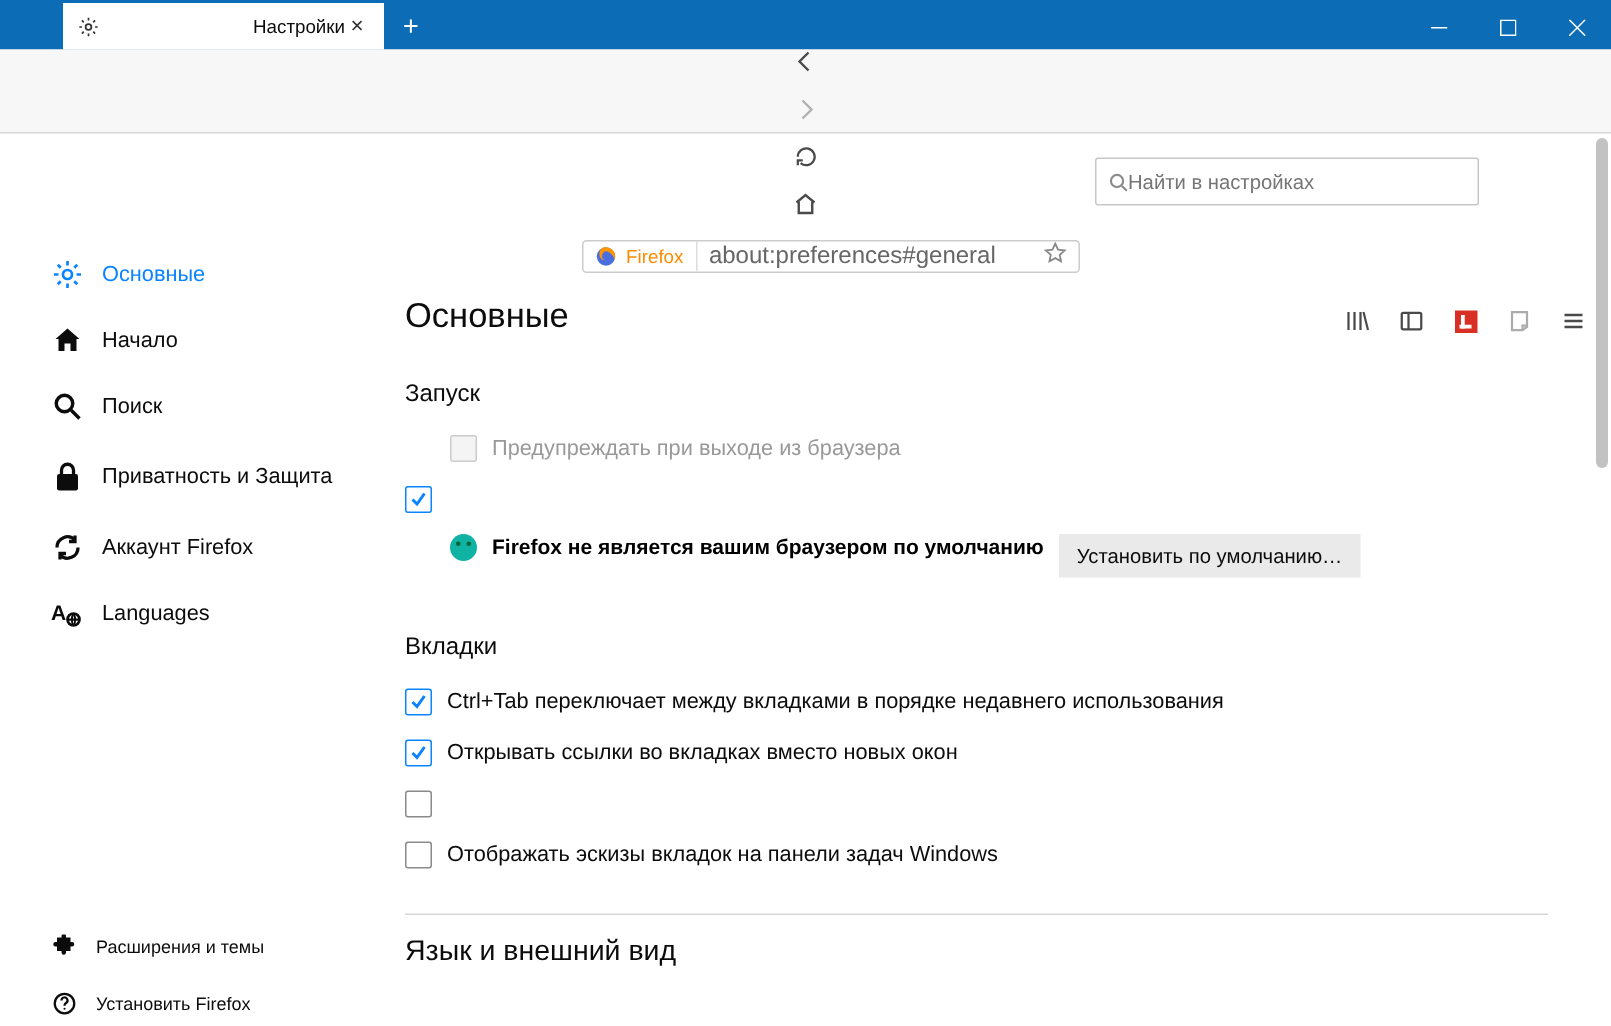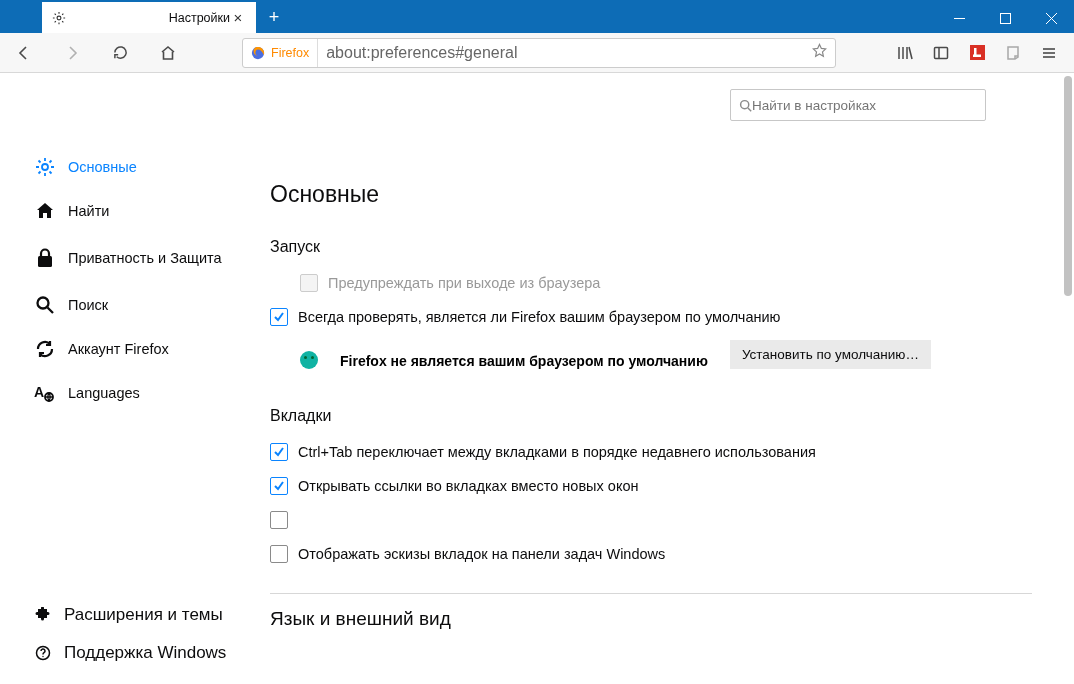--- a/index.html
+++ b/index.html
@@ -10,21 +10,21 @@
 .tab { margin-left: 42px; height: 31px; background: #fff; display: flex; align-items: center; padding: 0 10px; min-width: 214px; position: relative; }
 .tab .gear { width: 14px; height: 14px; margin-right: 8px; }
 .tab-title { font-size: 12.5px; color: #0c0c0d; flex: 1; text-align: right; }
 .tab-close { width: 16px; height: 16px; display: flex; align-items: center; justify-content: center; color: #333; cursor: pointer; font-size: 15px; line-height: 1; }
 .newtab { width: 28px; height: 28px; display: flex; align-items: center; justify-content: center; color: #fff; font-size: 18px; cursor: pointer; margin-left: 4px; margin-bottom: 2px;}
 .window-controls { margin-left: auto; display: flex; height: 30px; }
 .win-btn { width: 46px; display: flex; align-items: center; justify-content: center; cursor: pointer; }
 .win-btn svg { stroke: #fff; }
 
 
-.toolbar { height: 40px; background: #f7f7f7; border-bottom: 1px solid #d8d8d8; display: flex; align-items: center; padding: 0 8px; gap: 16px; }
+.toolbar { height: 56px; background: #f7f7f7; border-bottom: 1px solid #d8d8d8; display: flex; align-items: center; padding: 0 8px; gap: 16px; flex-direction: column; }
 .nav-btn { width: 32px; height: 32px; display: flex; align-items: center; justify-content: center; cursor: pointer; border-radius: 4px; color: #4a4a4a; }
 .nav-btn.disabled { opacity: 0.4; cursor: default; }
 .urlbar { flex: 1; max-width: 594px; height: 30px; background: #fff; border: 1px solid #ccc; border-radius: 3px; display: flex; align-items: center; margin: 0 8px 0 42px; }
 .urlbar .identity { display: flex; align-items: center; gap: 6px; padding: 0 8px; border-right: 1px solid #ddd; height: 100%; }
 .urlbar .identity-icon { width: 14px; height: 14px; }
 .urlbar .identity-label { font-size: 12.5px; color: #ff8a00; }
 .urlbar input { border: none; outline: none; flex: 1; padding: 0 8px; font-size: 16px; color: #666; background: transparent; }
 .urlbar .star { padding: 0 8px; color: #888; cursor: pointer; }
 .toolbar-right { margin-left: auto; display: flex; gap: 2px; }
 .tb-icon { width: 34px; height: 32px; display: flex; align-items: center; justify-content: center; cursor: pointer; color: #4a4a4a; }
@@ -34,40 +34,40 @@
 .scrollbar { position: absolute; right: 2px; top: 3px; width: 8px; height: 220px; background: #c2c2c2; border-radius: 4px; }
 
 
 .sidebar { width: 230px; padding: 72px 0 0 34px; display: flex; flex-direction: column; }
 .side-item { display: flex; align-items: center; gap: 12px; height: 44px; cursor: pointer; font-size: 14.5px; color: #0c0c0d; }
 .side-item.active { color: #0a84ff; }
 .side-item .icon { width: 22px; height: 22px; display: flex; align-items: center; justify-content: center; flex-shrink: 0;}
 .side-item.multi { height: 50px; }
 .side-item.multi .lbl { line-height: 1.25; }
 .side-bottom { margin-top: auto; padding-bottom: 12px; }
-.side-bottom .side-item { height: 38px; font-size: 17px; }
+.side-bottom .side-item { height: 38px; font-size: 12px; }
 .side-bottom .icon { width: 18px; height: 18px; }
 
 
 .main { flex: 1; padding: 20px 42px 0 40px; overflow: hidden; }
 .searchbox { float: right; width: 256px; height: 32px; border: 1px solid #c7c7c7; border-radius: 2px; display: flex; align-items: center; padding: 0 8px; gap: 0; margin-top: -4px; margin-right: 46px;}
 .searchbox input { border: none; outline: none; font-size: 13.5px; flex: 1; color: #737373; }
 .searchbox svg { color: #8b8b8b; }
 
 h1 { clear: both; font-size: 23px; font-weight: 400; color: #0c0c0d; padding-top: 60px; margin-bottom: 30px; }
 h2 { font-size: 16px; font-weight: 400; color: #0c0c0d; margin-bottom: 10px; margin-top: 20px; }
 .row { display: flex; align-items: center; min-height: 34px; font-size: 14.5px; color: #0c0c0d; }
 .row.indent { padding-left: 30px; }
 .row.disabled { color: #999; }
 .chk { width: 18px; height: 18px; border: 1px solid #8a8a8a; border-radius: 2px; margin-right: 10px; display: flex; align-items: center; justify-content: center; flex-shrink: 0; cursor: pointer; background: #fff;}
 .chk.checked { border-color: #0a84ff; background: #fff; }
 .chk.checked svg { display: block; }
 .chk svg { display: none; stroke: #0a84ff; }
 .chk.disabled { border-color: #ccc; cursor: default; background: #f4f4f4;}
-.default-row { display: flex; align-items: flex-end; margin: 6px 0 0 30px; gap: 22px; }
+.default-row { display: flex; align-items: flex-start; margin: 6px 0 0 30px; gap: 10px; }
 .default-icon { width: 18px; height: 18px; background:#10b3a3; border-radius:50%; position:relative; flex-shrink:0;}
 .default-icon::before, .default-icon::after{ content:""; position:absolute; width:3px; height:3px; background:#063; border-radius:50%; top:5px;}
 .default-icon::before{left:4px;} .default-icon::after{right:4px;}
 .default-text { font-weight: 700; font-size: 14px; }
 .btn { background: #eaeaea; border: none; padding: 7px 12px; font-size: 13.5px; cursor: pointer; color: #0c0c0d; }
 hr.sep { border:none; border-top:1px solid #d7d7d7; margin-top: 22px;}
 </style>
 </head>
 <body>
 
@@ -189,39 +189,39 @@
           </svg>
         </span>
       <span class="lbl">Основные</span>
     </div>
     <div class="side-item">
       <span class="icon">
           <svg width="20" height="20" viewBox="0 0 20 20" fill="#0c0c0d">
             <path d="M10 2l8 7h-2v8h-4v-5H8v5H4v-8H2z"></path>
           </svg>
         </span>
-      <span class="lbl">Найти</span>
+      <span class="lbl">Начало</span>
+    </div>
+    <div class="side-item">
+      <span class="icon">
+          <svg width="20" height="20" viewBox="0 0 20 20" fill="none" stroke="#0c0c0d" stroke-width="2.3">
+            <circle cx="8" cy="8" r="5.5"></circle>
+            <line x1="12.5" y1="12.5" x2="18" y2="18"></line>
+          </svg>
+        </span>
+      <span class="lbl">Поиск</span>
     </div>
     <div class="side-item multi">
       <span class="icon">
           <svg width="18" height="20" viewBox="0 0 18 20" fill="#0c0c0d">
             <rect x="2" y="8" width="14" height="11" rx="1.5"></rect>
             <path d="M5 8V5.5a4 4 0 0 1 8 0V8" fill="none" stroke="#0c0c0d" stroke-width="2.2"></path>
           </svg>
         </span>
       <span class="lbl">Приватность и Защита</span>
-    </div>
-    <div class="side-item">
-      <span class="icon">
-          <svg width="20" height="20" viewBox="0 0 20 20" fill="none" stroke="#0c0c0d" stroke-width="2.3">
-            <circle cx="8" cy="8" r="5.5"></circle>
-            <line x1="12.5" y1="12.5" x2="18" y2="18"></line>
-          </svg>
-        </span>
-      <span class="lbl">Поиск</span>
     </div>
     <div class="side-item">
       <span class="icon">
           <svg width="20" height="20" viewBox="0 0 20 20" fill="none" stroke="#0c0c0d" stroke-width="2.2">
             <path d="M3 10a7 7 0 0 1 12-5"></path>
             <path d="M17 10a7 7 0 0 1-12 5"></path>
             <path d="M15 2v4h-4M5 18v-4h4"></path>
           </svg>
         </span>
       <span class="lbl">Аккаунт Firefox</span>
@@ -248,21 +248,21 @@
         <span class="lbl">Расширения и темы</span>
       </div>
       <div class="side-item">
         <span class="icon">
             <svg width="16" height="16" viewBox="0 0 16 16" fill="none" stroke="#0c0c0d" stroke-width="1.5">
               <circle cx="8" cy="8" r="6.5"></circle>
               <path d="M6 6a2 2 0 1 1 3 1.7c-.6.4-1 .8-1 1.8"></path>
               <circle cx="8" cy="11.5" r=".7" fill="#0c0c0d" stroke="none"></circle>
             </svg>
           </span>
-        <span class="lbl">Поддержка Windows</span>
+        <span class="lbl">Установить Firefox</span>
       </div>
     </div>
   </div>
 
   <div class="main">
     <div class="searchbox">
       <svg width="13" height="13" viewBox="0 0 16 16" fill="none" stroke="currentColor" stroke-width="1.8">
           <circle cx="7" cy="7" r="5"></circle>
           <line x1="11" y1="11" x2="15" y2="15"></line>
         </svg>
@@ -275,21 +275,20 @@
     <div class="row indent disabled">
       <span class="chk disabled"></span>
       <span>Предупреждать при выходе из браузера</span>
     </div>
     <div class="row">
       <span class="chk checked">
           <svg width="12" height="12" viewBox="0 0 12 12" fill="none" stroke-width="2">
             <path d="M2 6l3 3 5-7"></path>
           </svg>
         </span>
-      <span>Всегда проверять, является ли Firefox вашим браузером по умолчанию</span>
     </div>
     <div class="default-row">
       <span class="default-icon"></span>
       <span class="default-text">Firefox не является вашим браузером по умолчанию</span>
       <button class="btn">Установить по умолчанию…</button>
     </div>
 
     <h2 style="margin-top:38px">Вкладки</h2>
     <div class="row">
       <span class="chk checked">

